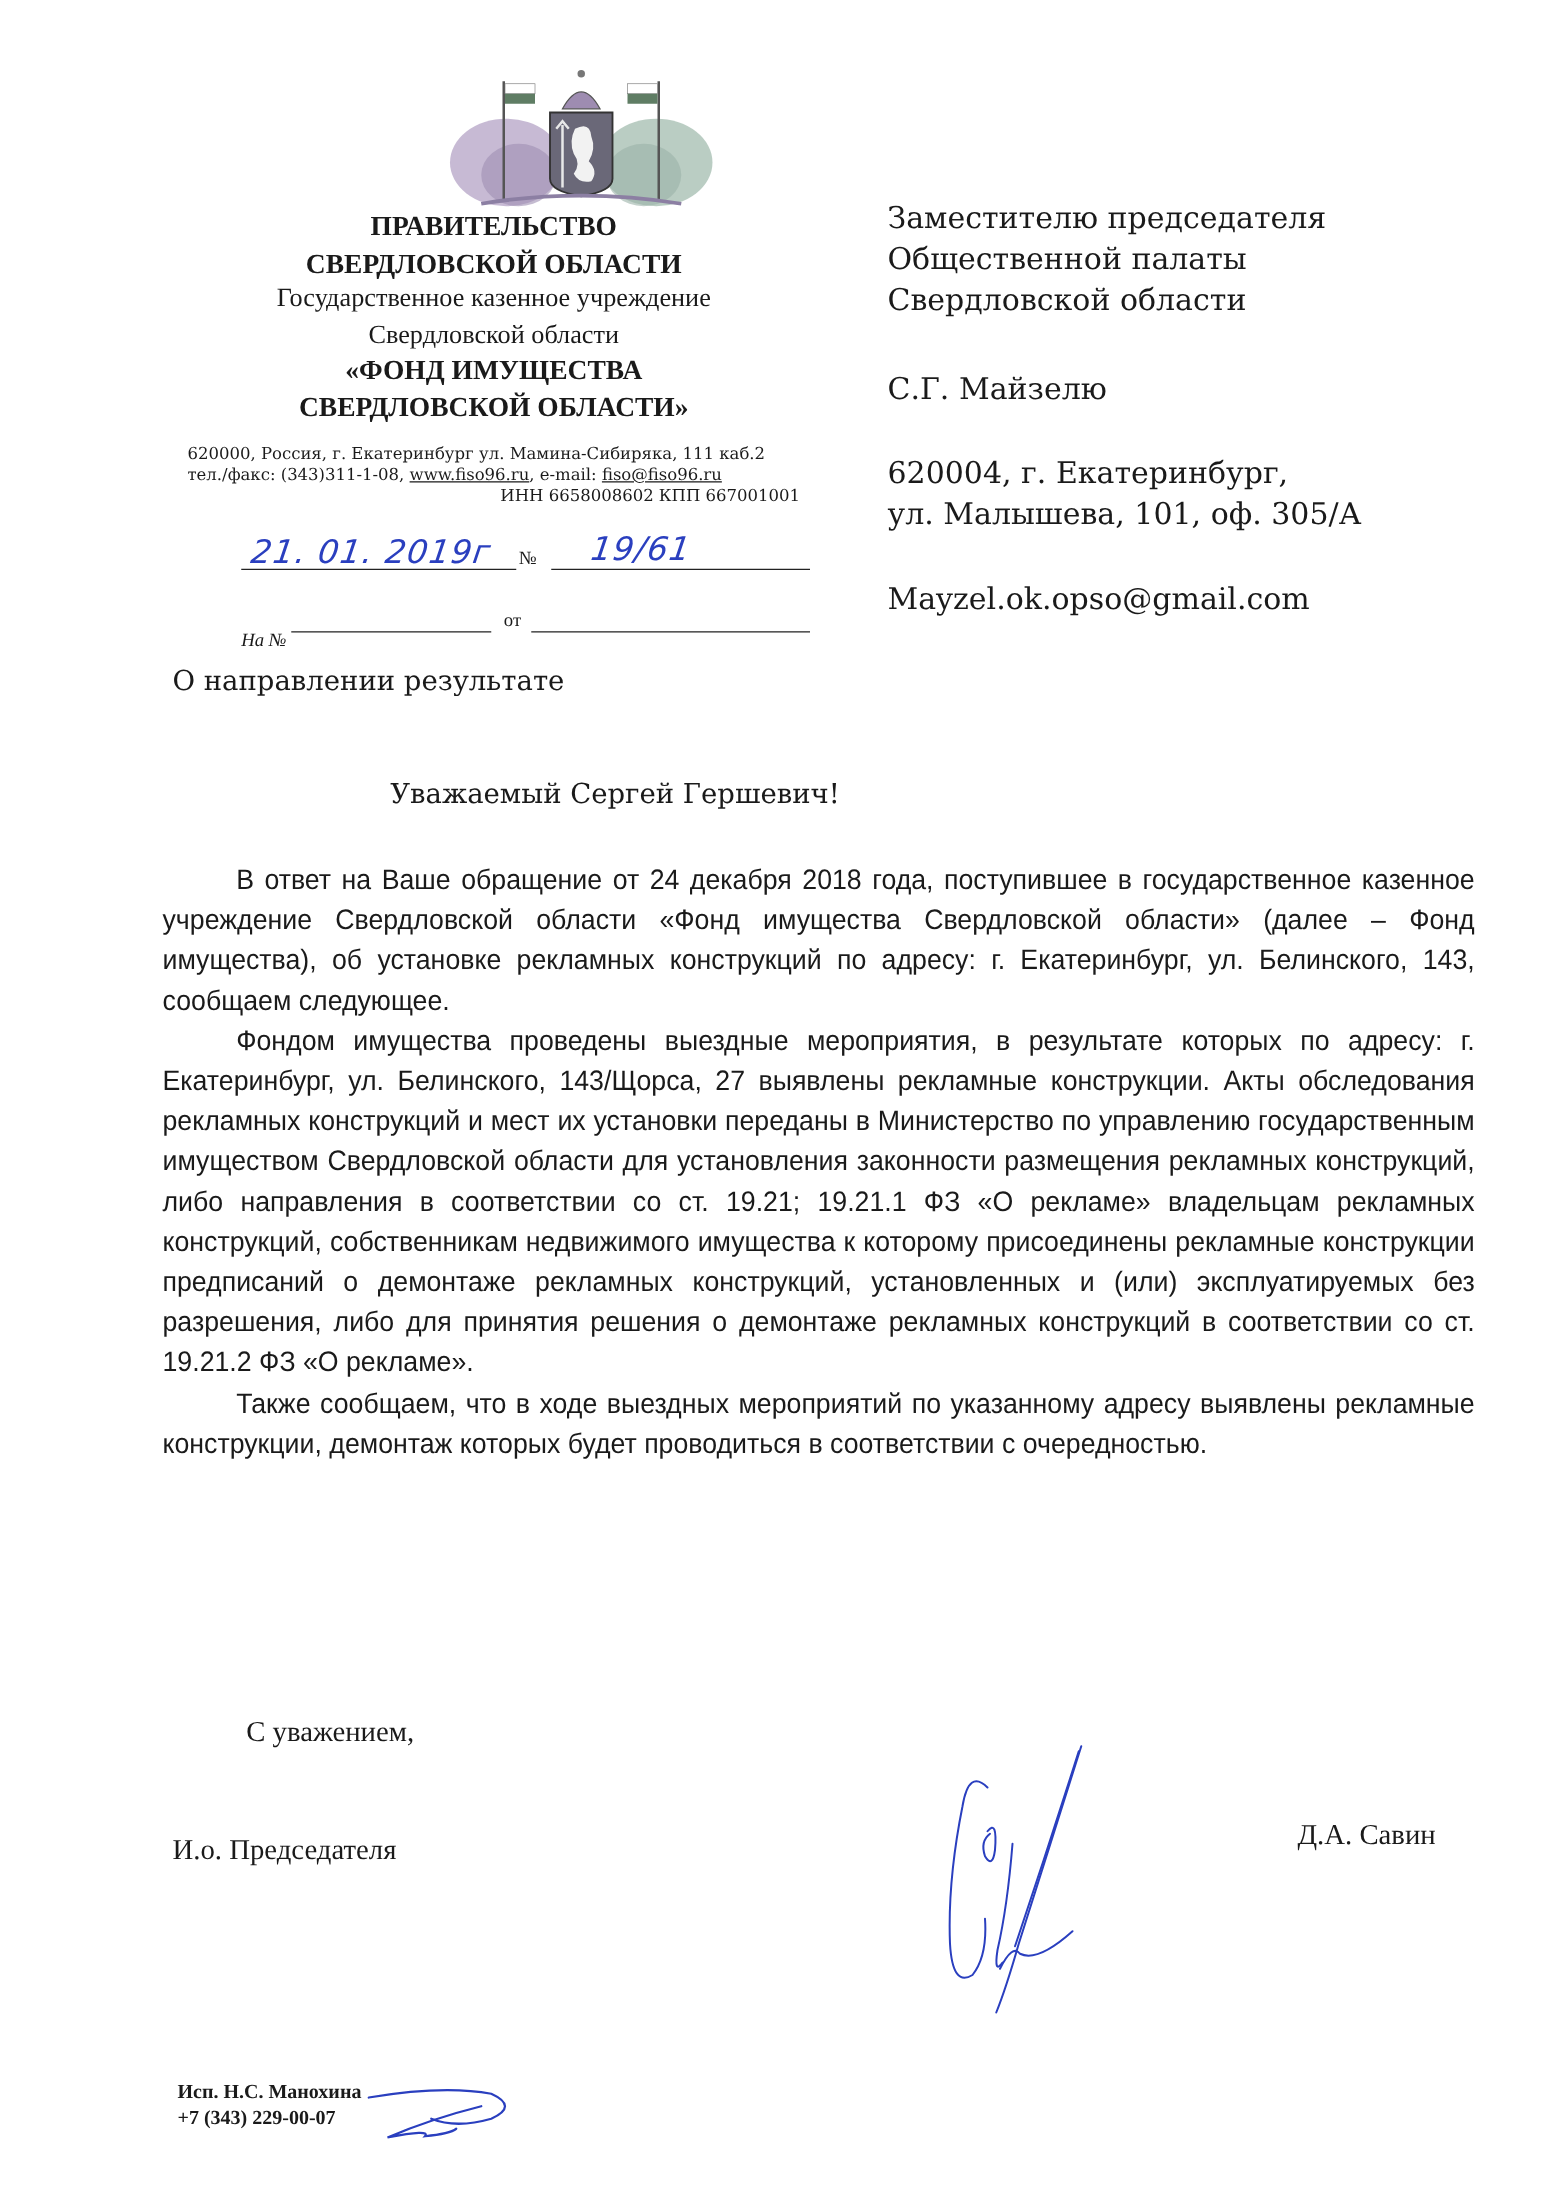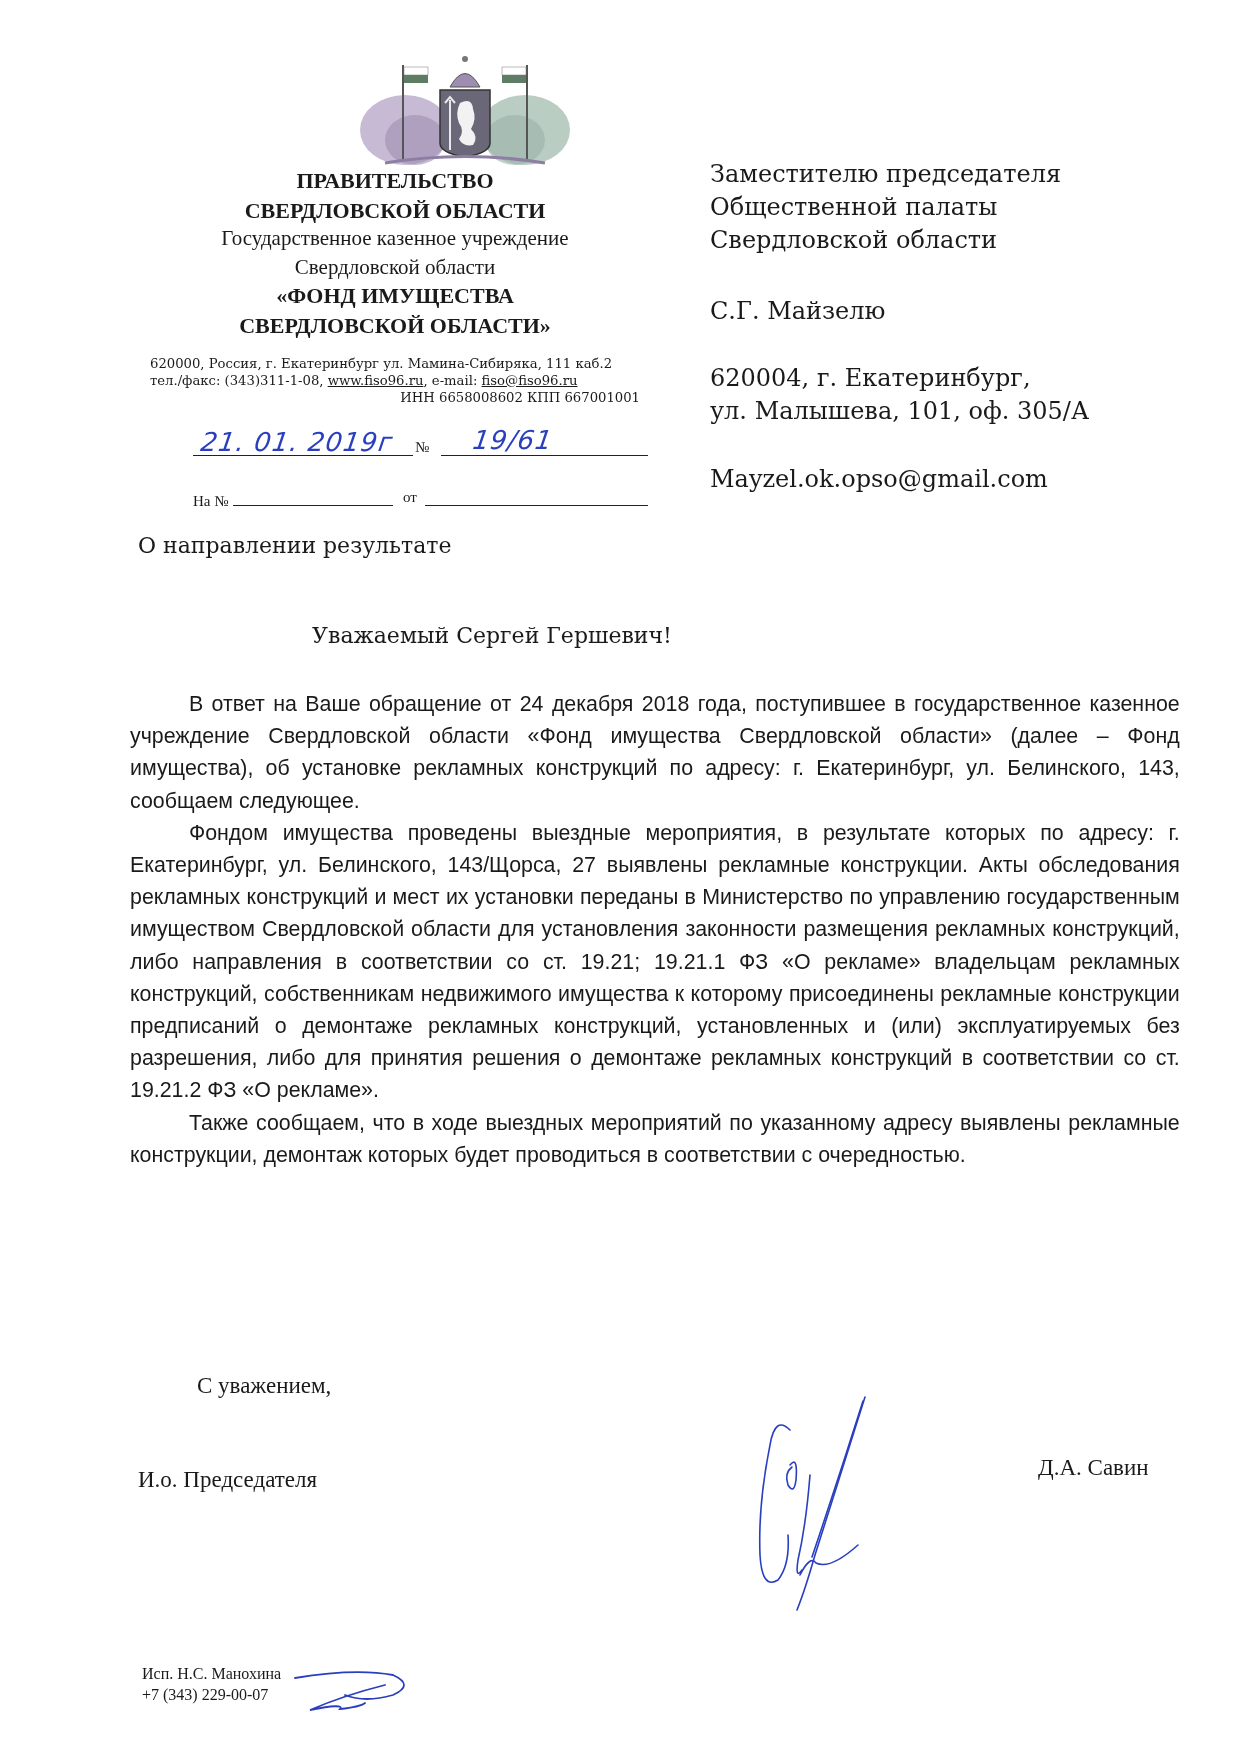--- a/index.html
+++ b/index.html
@@ -21,21 +21,21 @@
   .addr { left:710px; font-size:24px; line-height:33px; font-family:"DejaVu Serif",serif; }
   
   .subject { left:138px; top:533px; font-size:22px; font-family:"DejaVu Serif",serif; }
   .greeting { left:0; width:984px; top:623px; text-align:center; font-size:22px; font-family:"DejaVu Serif",serif; }
   .text { left:130px; top:688px; width:1050px; font-size:22.5px; line-height:32.2px; text-align:justify; font-family:"Liberation Sans","DejaVu Sans",sans-serif; transform-origin:left top; transform:scaleX(0.95); width:1105px; }
   .text p { margin:0; text-indent:62px; }
   .regards { left:197px; top:1373px; font-size:23px; }
   .position { left:138px; top:1467px; font-size:23px; }
   .signer { left:1038px; top:1455px; font-size:23px; }
   .sign { left:720px; top:1385px; width:200px; height:230px; }
-  .exec { left:142px; top:1663px; font-size:16px; line-height:21px; font-family:"Liberation Serif",serif; }
+  .exec { left:142px; top:1663px; font-size:16px; line-height:21px; font-family:"Liberation Serif",serif;font-weight:bold; }
   .exec-sign { left:285px; top:1665px; width:150px; height:55px; }
 </style>
 </head>
 <body>
 
 <div class="abs emblem">
   <svg width="240" height="125" viewBox="0 0 240 125">
 
     <ellipse cx="60" cy="85" rx="45" ry="35" fill="#b9a9c9" opacity="0.8"></ellipse>
     <ellipse cx="180" cy="85" rx="45" ry="35" fill="#a9c0b4" opacity="0.8"></ellipse>
@@ -82,21 +82,21 @@
 </div>
 
 <div class="abs regrow">
   <div class="line" style="left:0;top:22px;width:220px;"></div>
   <span class="hw" style="left:8px;top:-6px;">21. 01. 2019г</span>
   <span style="position:absolute;left:222px;top:6px;">№</span>
   <div class="line" style="left:248px;top:22px;width:207px;"></div>
   <span class="hw" style="left:280px;top:-8px;">19/61</span>
 </div>
 <div class="abs regrow" style="top:485px;">
-  <span style="position:absolute;left:0;top:8px;">На №</span>
+  <span style="position:absolute;left:0;top:20px;font-style:italic;">На №</span>
   <div class="line" style="left:40px;top:20px;width:160px;"></div>
   <span style="position:absolute;left:210px;top:4px;">от</span>
   <div class="line" style="left:232px;top:20px;width:223px;"></div>
 </div>
 
 <div class="abs addr" style="top:158px;">
   <div>Заместителю председателя</div>
   <div>Общественной палаты</div>
   <div>Свердловской области</div>
 </div>

